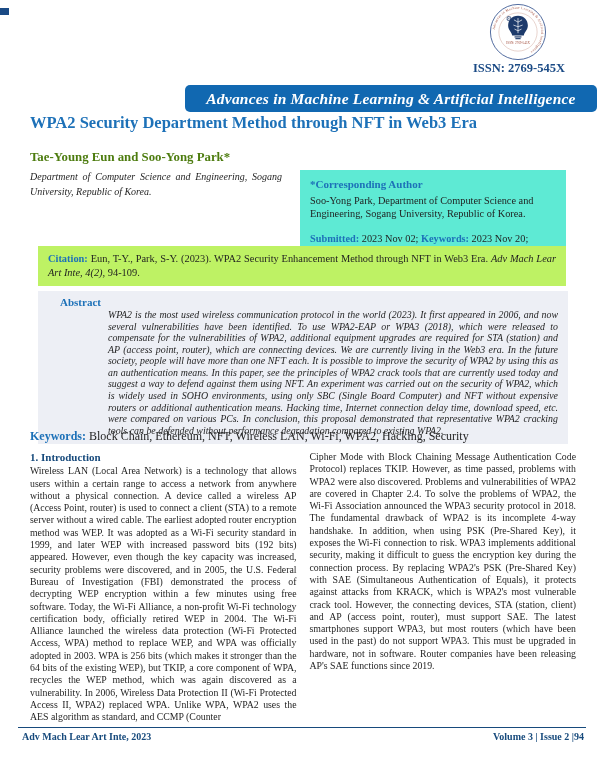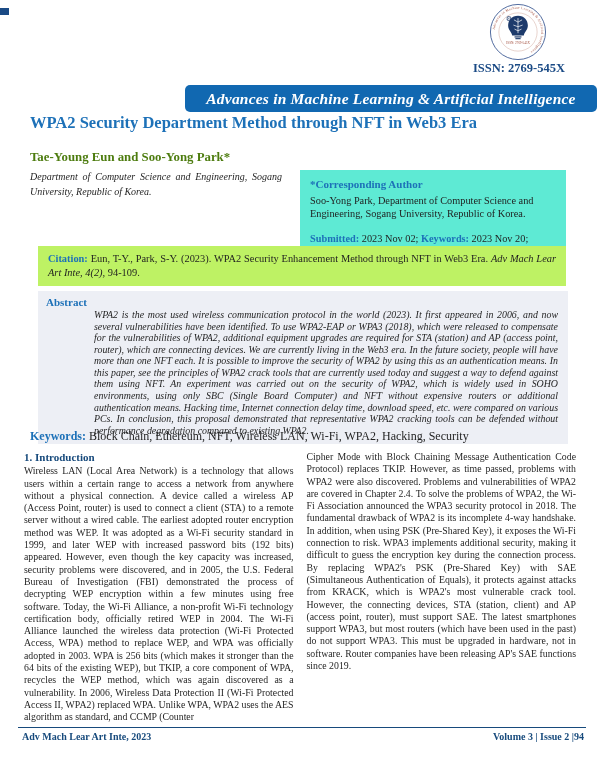--- a/index.html
+++ b/index.html
@@ -47,29 +47,29 @@
   .lbl { font-weight:bold; color:#1d71b8; }
   
   .citation-box {
     position:absolute; top:246px; left:38px; right:38px;
     background:#bef264; padding:6px 10px 7px 10px;
     font-size:10.4px; line-height:1.32; text-align:justify;
   }
   
   .abstract-box {
     position:absolute; top:291px; left:38px; right:36px;
-    background:#edeff5; padding:5px 10px 8px 8px;
+    background:#edeff5; padding:5px 10px 8px 22px;
   }
   .abstract-heading { font-weight:bold; color:#1d71b8; font-size:11px; margin-bottom:1px; }
   .abstract-text { font-style:italic; font-size:9.9px; line-height:1.17; text-align:justify;margin-left:48px; }
   
   .keywords { position:absolute; top:429px; left:30px; right:30px; font-size:12px; }
   
   .intro {
-    position:absolute; top:451px; left:24px; right:28px;
+    position:absolute; top:451px; left:30px; right:28px;
     display:flex; gap:13px; font-size:9.8px; line-height:12.3px; text-align:justify;
   }
   .col { flex:1; }
   .section-heading { font-weight:bold; color:#174a7c; font-size:11px; margin-bottom:2px; }
   .para2 { margin-top:12px; }
   
   .footer {
     position:absolute; top:727px; left:18px; right:18px;
     border-top:1.5px solid #174a7c; padding-top:3px;
     display:flex; justify-content:space-between;

